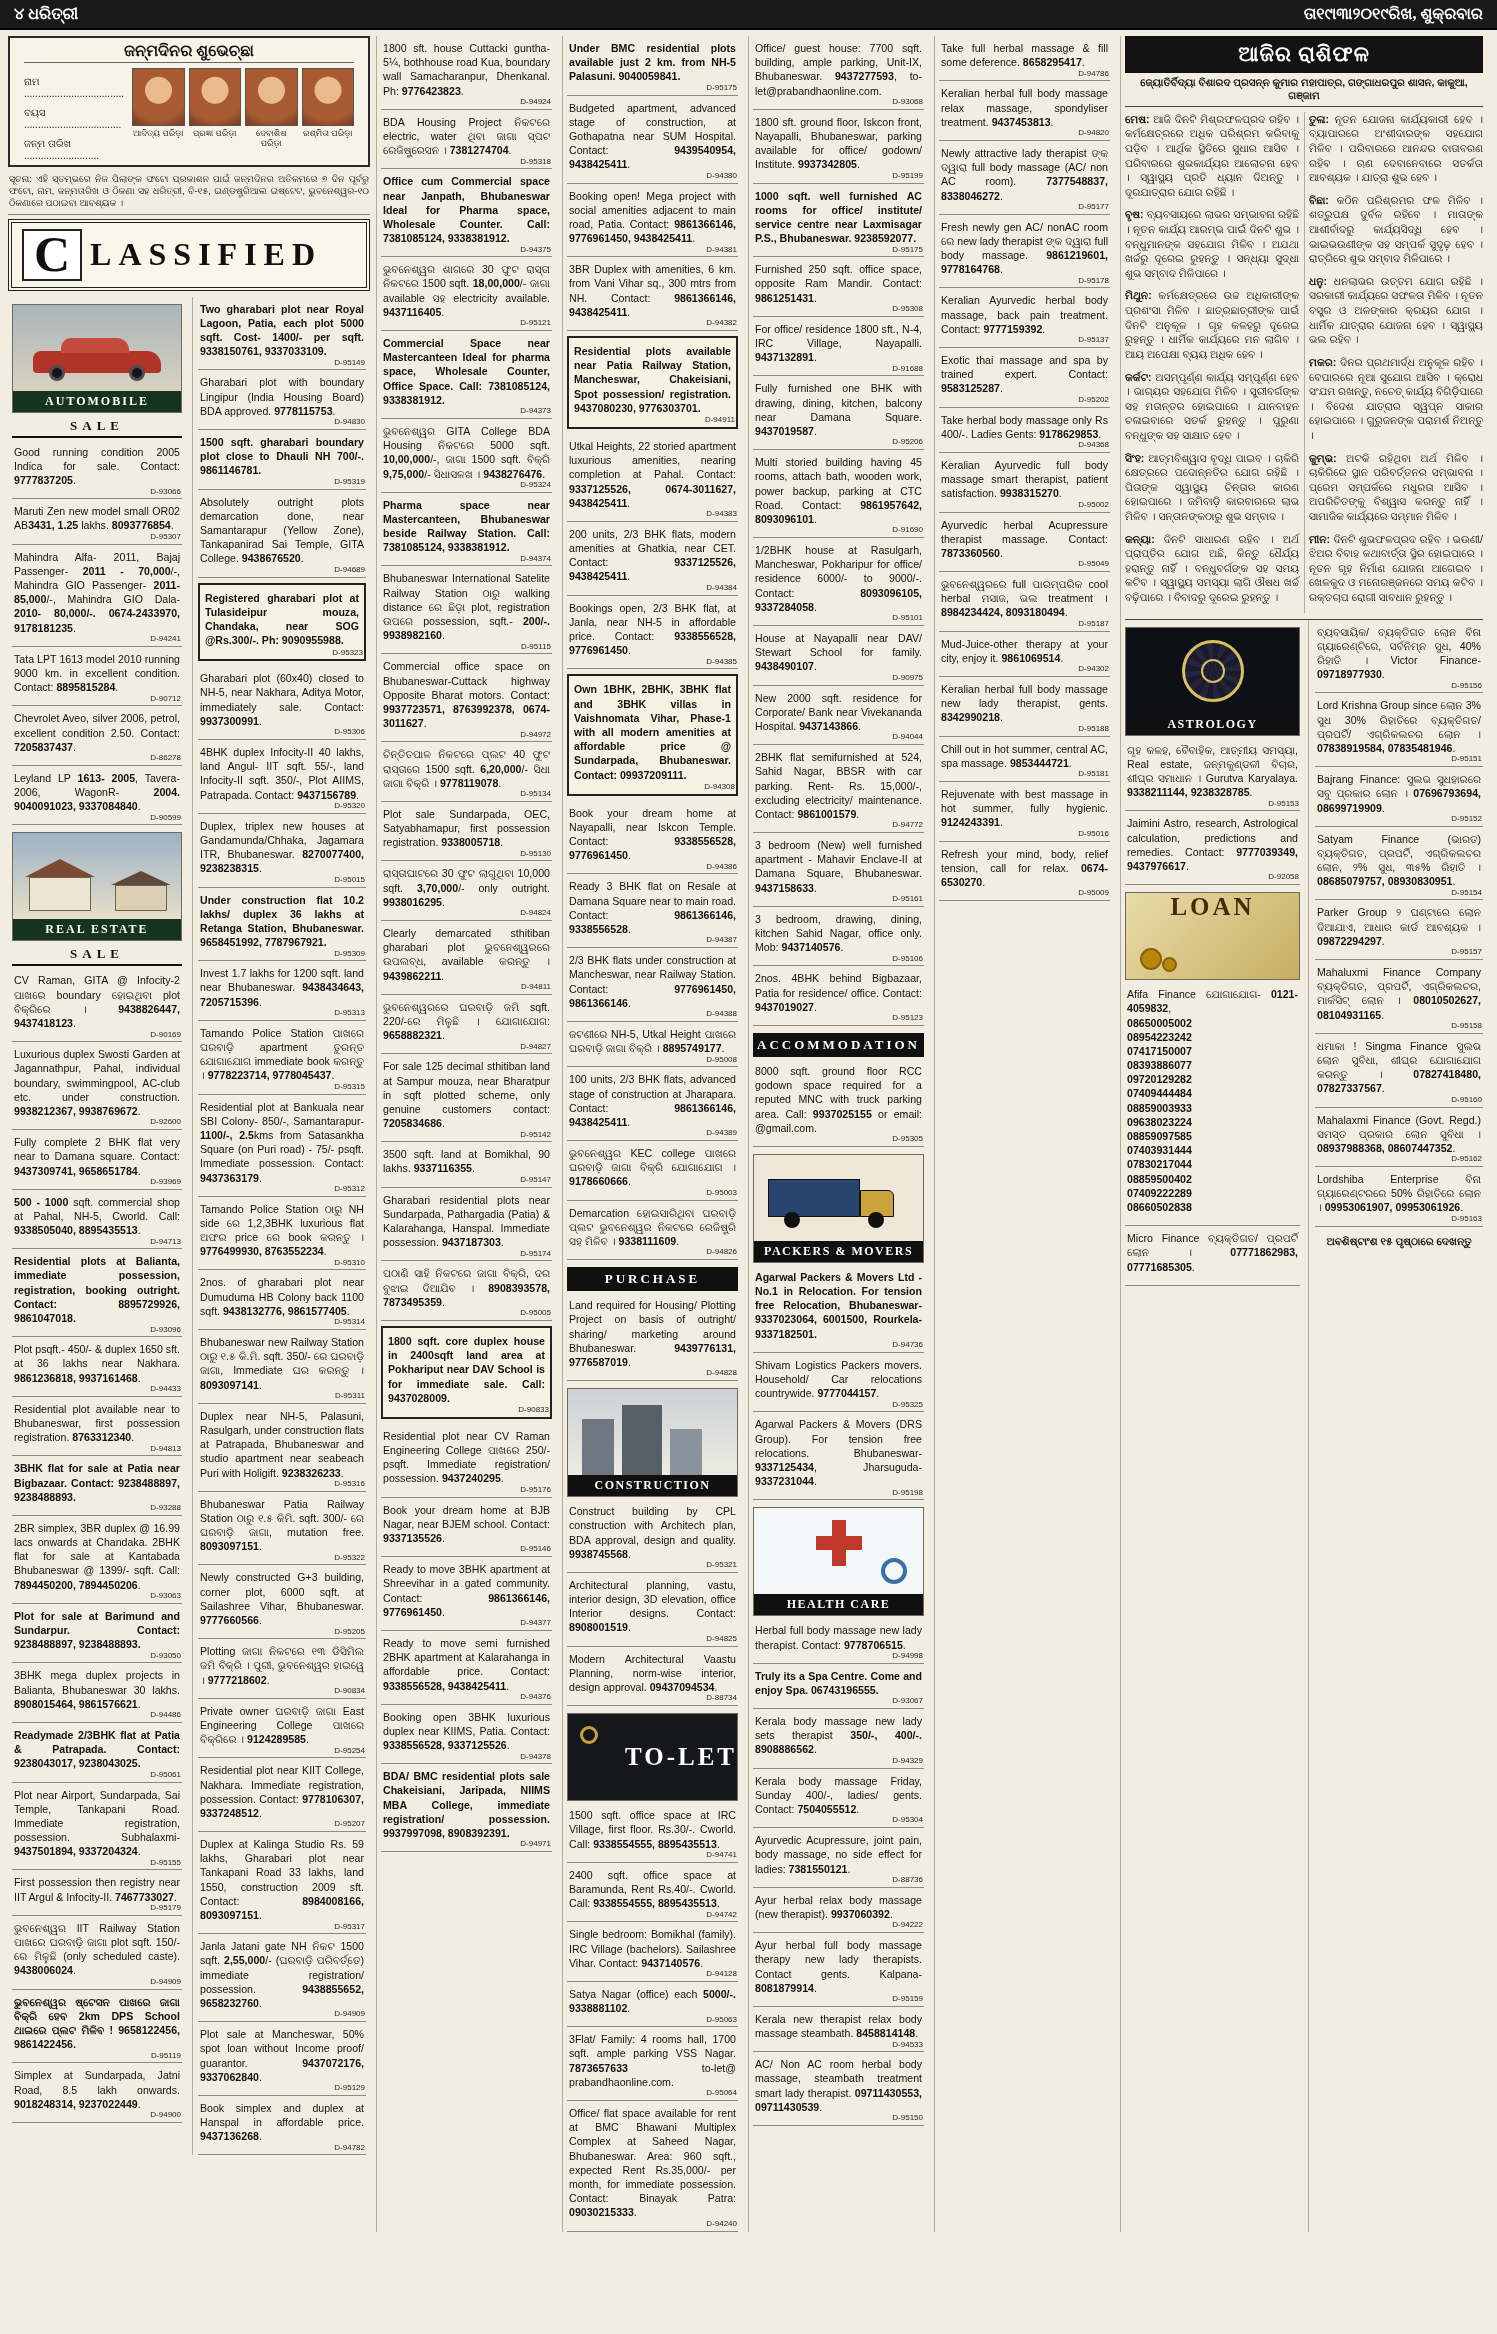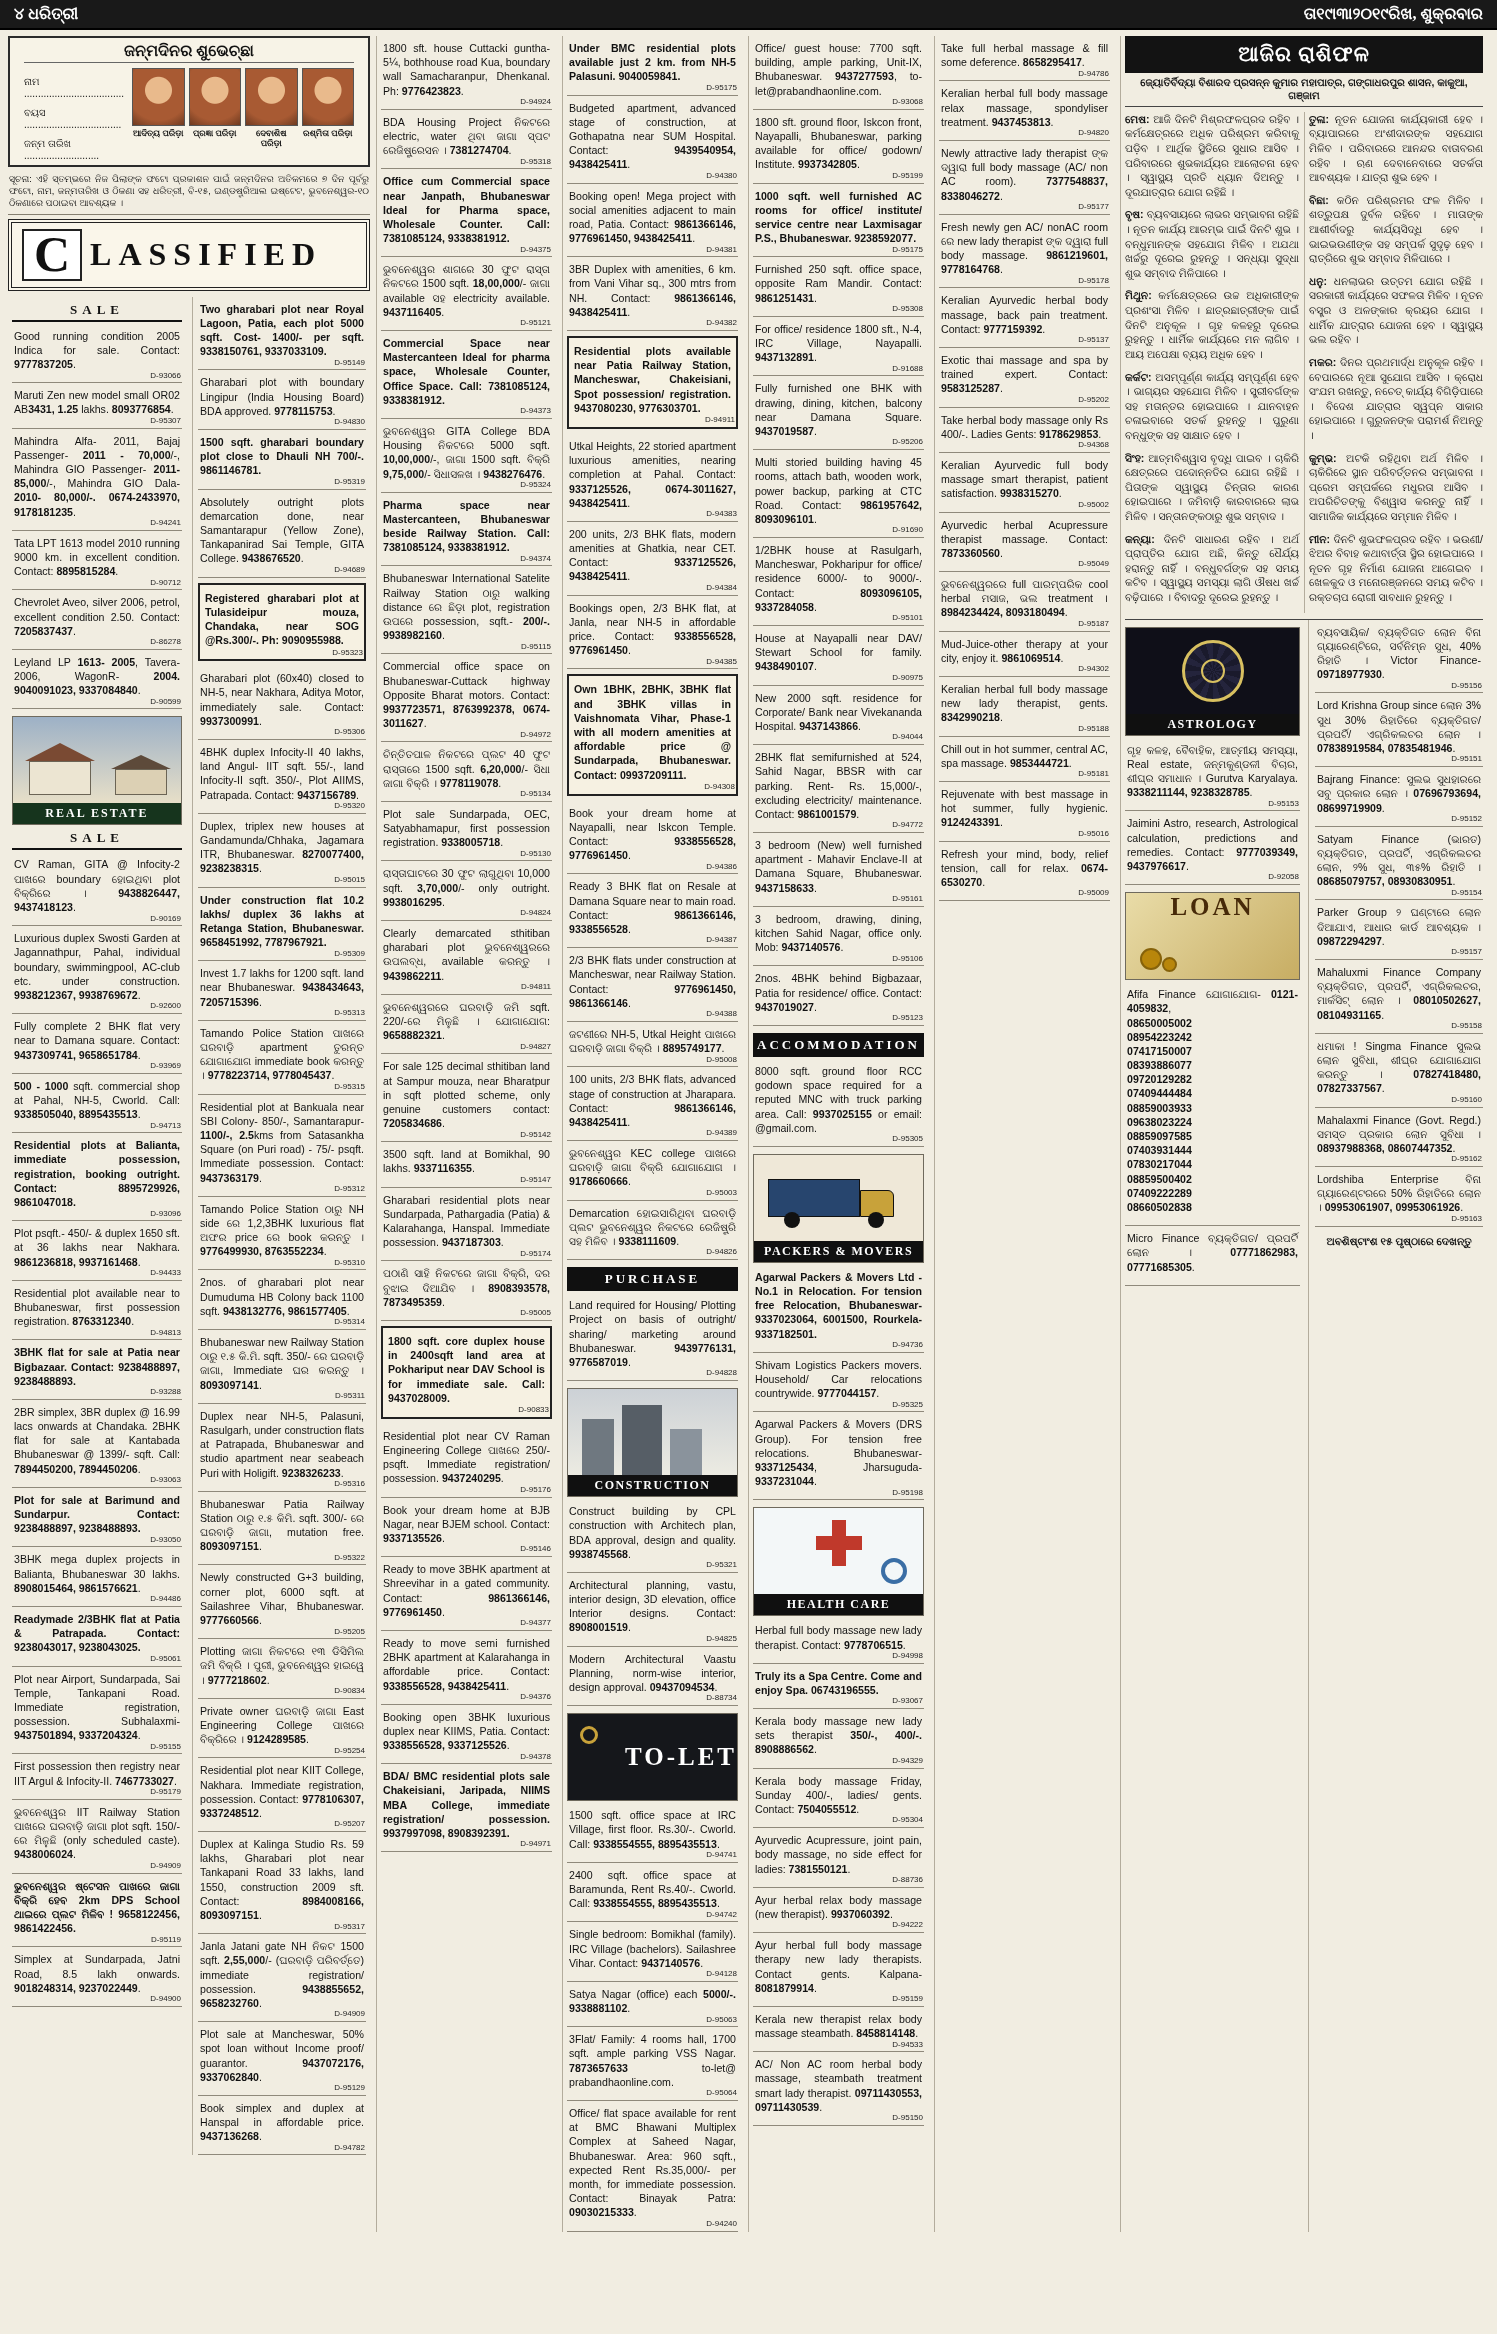--- a/index.html
+++ b/index.html
@@ -18,21 +18,21 @@
   
   .left-block{min-width:0}
   .birthday-box{border:2px solid #2b2b2b;background:#f7f3e7;padding:4px 14px}
   .bday-title{text-align:center;font-weight:bold;font-size:16px;border-bottom:1px solid #666;
               padding-bottom:2px;font-family:"Liberation Serif",serif}
   .bday-body{display:flex;gap:8px;margin-top:5px}
   .bday-fields{flex:0 0 92px;font-size:10px;display:flex;flex-direction:column;gap:8px;padding-top:8px}
   .bday-photos{flex:1;display:grid;grid-template-columns:repeat(4,1fr);gap:4px}
   .bday-photo{height:58px;border:1px solid #555;
       background:radial-gradient(circle at 50% 38%,#e9ba8c 13px,#a85a33 14px 70%,#6e3a20)}
-  .bday-name{font-size:8.5px;text-align:center;line-height:1.2;margin-top:2px;font-weight:bold}
+  .bday-name{font-size:8.5px;text-align:center;line-height:1.2;margin-top:2px;font-weight:normal}
   .notice{font-size:9.3px;line-height:1.3;text-align:justify;margin:4px 0;padding:2px 1px 5px;
           border-bottom:1px solid #857f70}
   .classified-banner{border:4px double #222;background:#faf6ea;display:flex;align-items:center;
           gap:8px;padding:6px 10px;margin:2px 0 6px}
   .big-c{font-family:"Liberation Serif",serif;font-size:50px;font-weight:bold;line-height:.95;
           border:2px solid #222;padding:0 10px;background:#fff}
   .classified-rest{font-family:Liberation Serif, serif;font-size:32px;font-weight:bold;letter-spacing:7px}
   .left-cols{display:grid;grid-template-columns:1fr 1fr;column-gap:6px}
   .left-cols #col2{border-left:1px solid #b3ac9c;padding-left:5px}
   
@@ -145,20 +145,29 @@
             </div>
         </div>
       </div>
       <p class="notice">ସୂଚନା: ଏହି ସ୍ତମ୍ଭରେ ନିଜ ପିଲାଙ୍କ ଫଟୋ ପ୍ରକାଶନ ପାଇଁ ଜନ୍ମଦିନର ଅତିକମରେ ୭ ଦିନ ପୂର୍ବରୁ ଫଟୋ, ନାମ, ଜନ୍ମତାରିଖ ଓ ଠିକଣା ସହ ଧରିତ୍ରୀ, ବି-୧୫, ଇଣ୍ଡଷ୍ଟ୍ରିଆଲ ଇଷ୍ଟେଟ, ଭୁବନେଶ୍ୱର-୧୦ ଠିକଣାରେ ପଠାଇବା ଆବଶ୍ୟକ ।</p>
       <div class="classified-banner">
         <span class="big-c">C</span>
         <span class="classified-rest">LASSIFIED</span>
       </div>
       <div class="left-cols">
         <div class="col" id="col1">
+            <figure class="sec-img kind-automobile" style="margin: 7px 0px 2px;">
+              <div class="art">
+                <div class="car-body"></div>
+                <div class="car-top"></div>
+                <div class="wheel w1"></div>
+                <div class="wheel w2"></div>
+              </div>
+              <figcaption class="img-label">AUTOMOBILE</figcaption>
+            </figure>
             <div class="subhead">SALE</div>
             <article class="ad">
               <div class="ad-text">Good running condition 2005 Indica for sale. Contact: <b>9777837205</b>.</div>
               <span class="ad-id">D-93066</span>
             </article>
             <article class="ad">
               <div class="ad-text">Maruti Zen new model small OR02 AB<b>3431, 1.25</b> lakhs. <b>8093776854</b>.</div>
               <span class="ad-id">D-95307</span>
             </article>
             <article class="ad">

